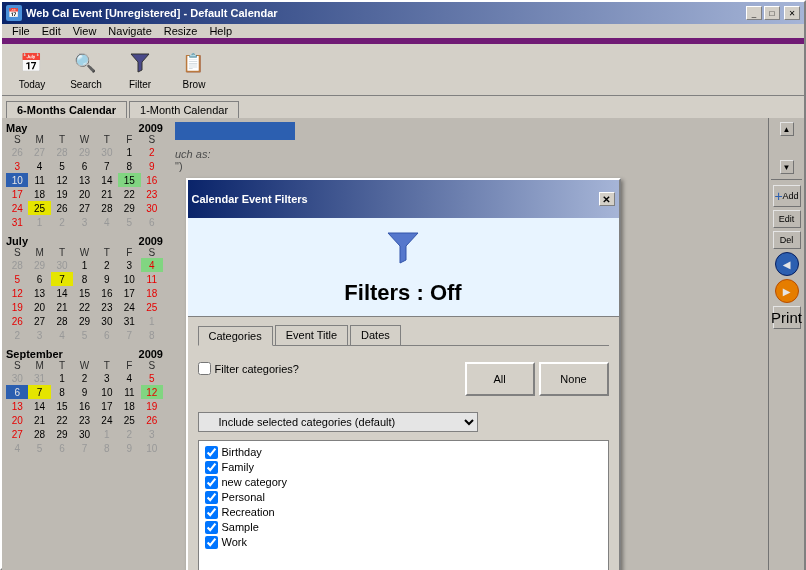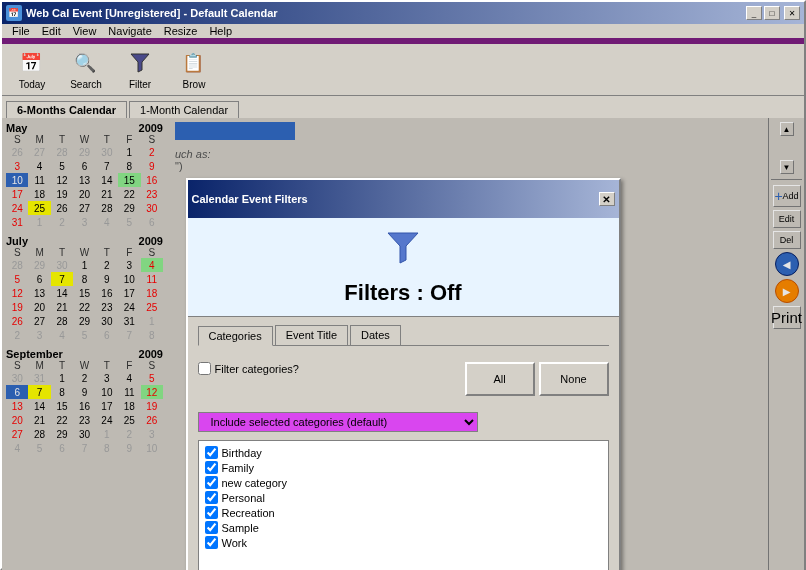--- a/index.html
+++ b/index.html
@@ -348,35 +348,35 @@
 
     
     .dropdown-row {
       margin-bottom: 8px;
     }
     .dropdown-select {
       width: 280px;
       height: 20px;
       font-size: 11px;
       border: 1px solid #808080;
-      background: #d946ef;
-      padding: 1px 8px;
+      background: #e5e5e5;
+      padding: 1px 16px;
     }
 
     
     .category-list {
       border: 1px solid #808080;
       background: white;
       height: 200px;
       overflow-y: auto;
       padding: 4px;
     }
     .cat-item {
       display: flex;
-      align-items: center;
+      align-items: flex-start;
       gap: 4px;
       padding: 1px 2px;
       font-size: 11px;
     }
 
     
     .dialog-footer {
       padding: 8px 10px;
       display: flex;
       justify-content: center;

